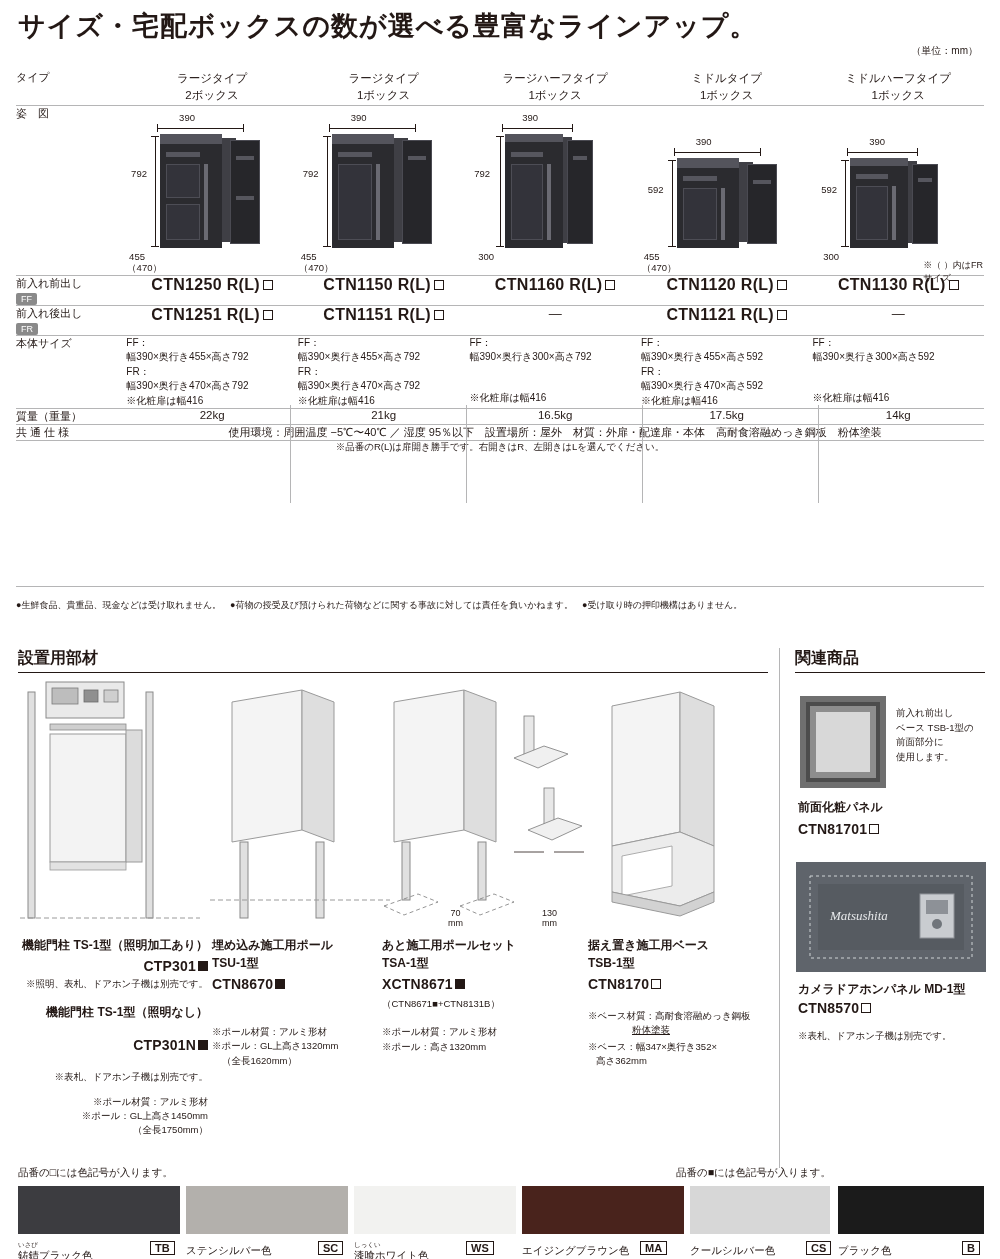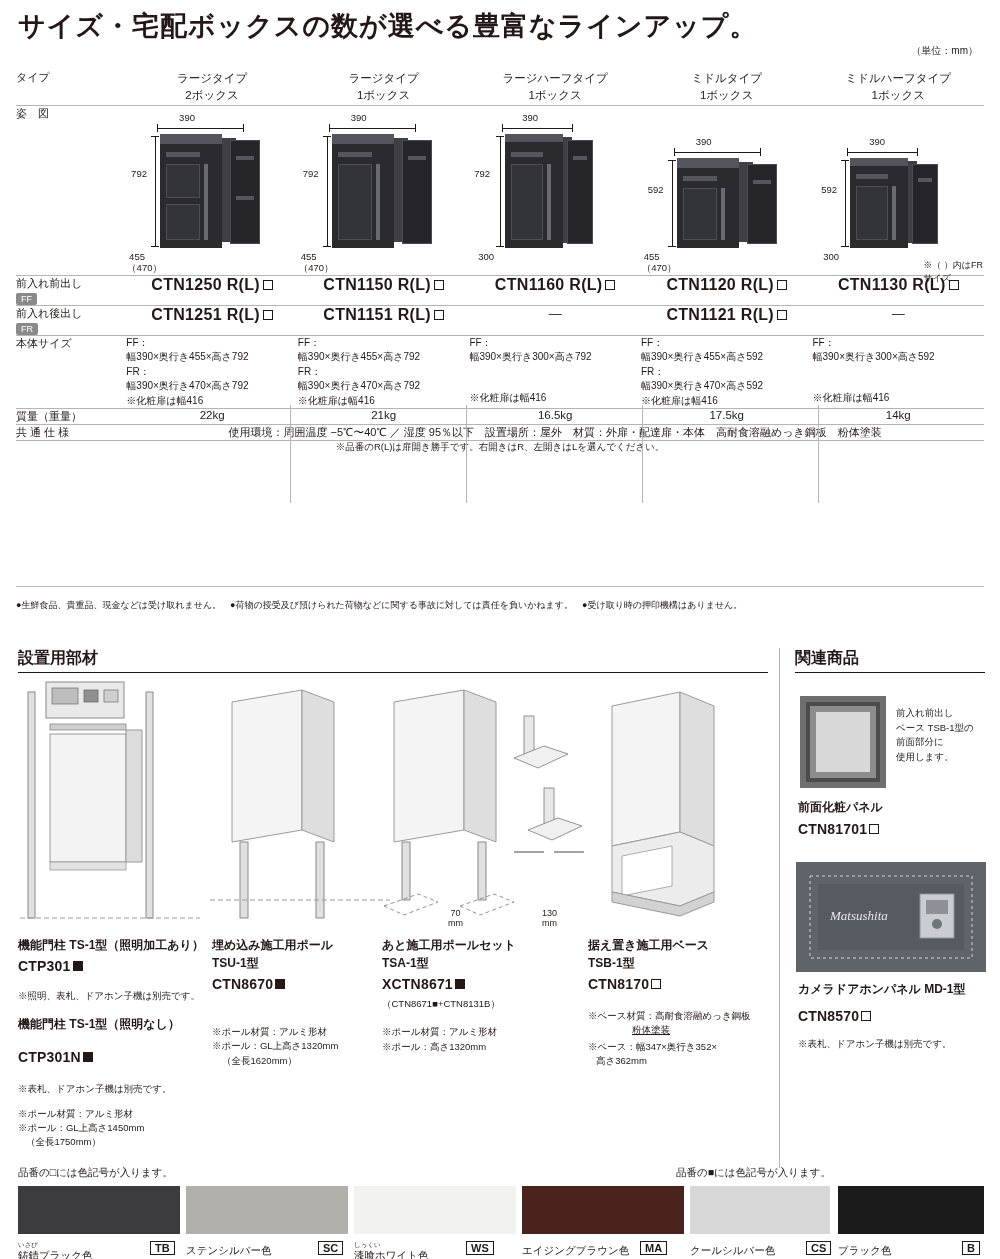--- a/index.html
+++ b/index.html
@@ -408,26 +408,26 @@
     <rect x="64" y="10" width="14" height="12" fill="#8f8f8f" stroke="#6a6a6a" stroke-width="0.8"></rect>
     <rect x="84" y="10" width="14" height="12" fill="#cfcfcf" stroke="#7a7a7a" stroke-width="0.8"></rect>
     <rect x="30" y="44" width="76" height="6" fill="#cfcfcf" stroke="#8a8a8a" stroke-width="0.8"></rect>
     <rect x="30" y="54" width="76" height="128" fill="#f3f3f3" stroke="#9a9a9a" stroke-width="1"></rect>
     <rect x="106" y="50" width="16" height="132" fill="#dcdcdc" stroke="#9a9a9a" stroke-width="1"></rect>
     <rect x="30" y="182" width="76" height="8" fill="#e2e2e2" stroke="#9a9a9a" stroke-width="0.8"></rect>
     <rect x="8" y="12" width="7" height="226" fill="#e0e0e0" stroke="#8a8a8a" stroke-width="1"></rect>
     <rect x="126" y="12" width="7" height="226" fill="#e0e0e0" stroke="#8a8a8a" stroke-width="1"></rect>
     <line x1="0" y1="238" x2="180" y2="238" stroke="#9a9a9a" stroke-width="1" stroke-dasharray="5,3"></line>
   </svg>
-  <div class="acc" style="left:18px; top:936px; width:190px;">
+  <div class="acc" style="left:18px; top:936px; width:190px;text-align:right;">
     <div class="name">機能門柱 TS-1型（照明加工あり）</div>
     <div class="code" style="margin-top:2px;">
       <span>CTP301</span><span class="sq-fill"></span>
     </div>
-    <div class="small" style="margin-top:12px;">※照明、表札、ドアホン子機は別売です。</div>
+    <div class="small" style="margin-top:0;">※照明、表札、ドアホン子機は別売です。</div>
     <div class="name" style="margin-top:12px;">機能門柱 TS-1型（照明なし）</div>
     <div class="code" style="margin-top:14px;">
       <span>CTP301N</span><span class="sq-fill"></span>
     </div>
     <div class="small" style="margin-top:14px;">※表札、ドアホン子機は別売です。</div>
     <div class="small" style="margin-top:10px;">※ポール材質：アルミ形材</div>
     <div class="small">※ポール：GL上高さ1450mm</div>
     <div class="small" style="padding-left:8px;">（全長1750mm）</div>
   </div>
 
@@ -523,21 +523,21 @@
     <rect x="0" y="0" width="190" height="110" fill="#5f646b"></rect>
     <rect x="14" y="14" width="162" height="82" fill="none" stroke="#cfd3d6" stroke-width="1" stroke-dasharray="3,3"></rect>
     <rect x="22" y="22" width="146" height="66" fill="#565b61"></rect>
     <text x="34" y="58" font-family="Liberation Serif, serif" font-size="13" fill="#e6e8ea" font-style="italic">Matsushita</text>
     <rect x="124" y="32" width="34" height="44" fill="#c9ccd0" stroke="#8f9399" stroke-width="1"></rect>
     <rect x="130" y="38" width="22" height="14" fill="#8d9197"></rect>
     <circle cx="141" cy="62" r="5" fill="#70757b"></circle>
   </svg>
   <div class="acc" style="left:798px; top:980px; width:190px;">
     <div class="name">カメラドアホンパネル MD-1型</div>
-    <div class="code" style="margin-top:8px;">
+    <div class="code" style="margin-top:0;">
       <span>CTN8570</span><span class="sq-open"></span>
     </div>
     <div class="small" style="margin-top:10px;">※表札、ドアホン子機は別売です。</div>
   </div>
 
   <div class="chip-note" style="left:18px; top:1166px;">品番の□には色記号が入ります。</div>
   <div class="chip-note" style="left:676px; top:1166px;">品番の■には色記号が入ります。</div>
 
   <div class="chip" style="left:18px;  top:1186px; width:162px; background:#3c3c40;"></div>
   <div class="chip" style="left:186px; top:1186px; width:162px; background:#b3b0ac;"></div>

